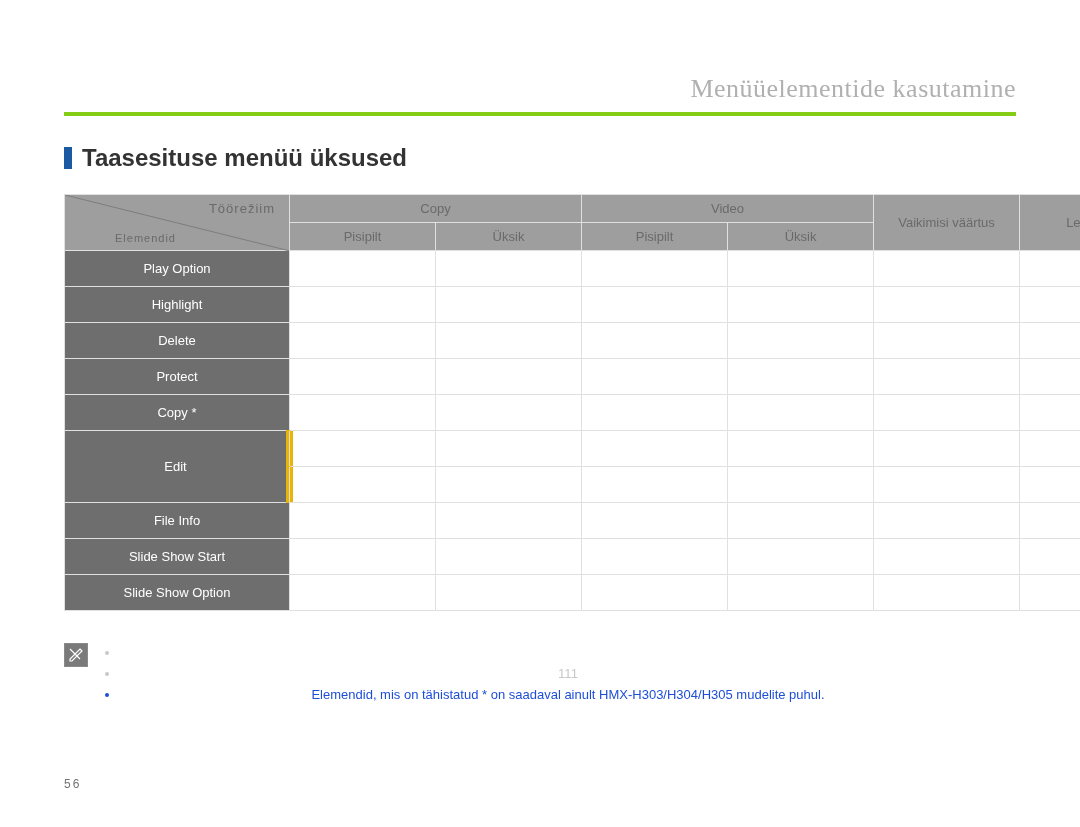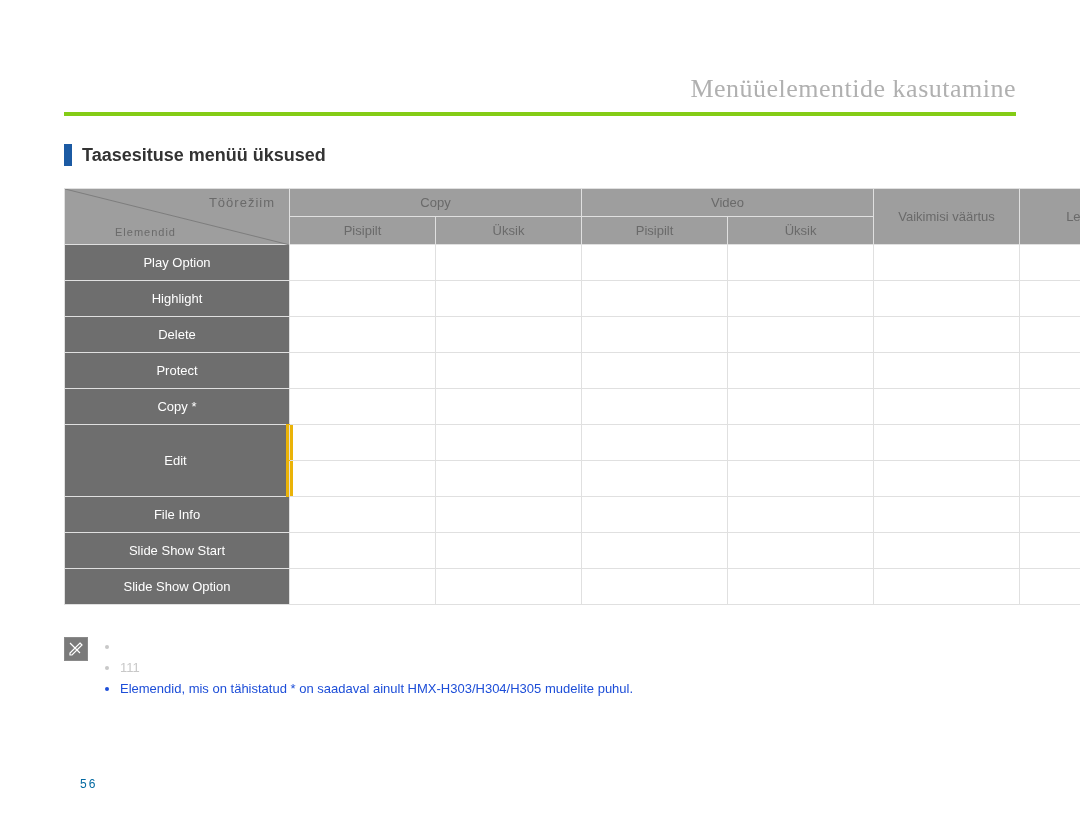--- a/index.html
+++ b/index.html
@@ -1,44 +1,44 @@
 <!DOCTYPE html>
 <html><head>
 <meta charset="utf-8">
 <style>
   * { box-sizing: border-box; margin: 0; padding: 0; }
   html, body { width: 1080px; height: 827px; font-family: Arial, Helvetica, sans-serif; background: #fff; color: #333; }
   .page { width: 1080px; height: 827px; position: relative; padding: 74px 64px 40px 64px; }
   .chapter-title { text-align: right; font-family: Georgia, 'Times New Roman', serif; font-size: 26px; color: #b0b0b0; letter-spacing: .5px; padding-bottom: 8px; border-bottom: 4px solid #84cc16; margin-bottom: 28px; }
   .section { display: flex; align-items: center; margin-bottom: 22px; }
   .accent-bar { width: 8px; height: 22px; background: #1b5aa3; margin-right: 10px; }
-  .section-title { font-weight: bold; font-size: 18px; color: #333; }
+  .section-title { font-weight: bold; font-size: 24px; color: #333; }
   table { width: 100%; border-collapse: collapse; table-layout: fixed; }
   col.c-lbl  { width: 225px; }
   col.c-lbl2 { width: 0px; }
   col.c-v    { width: 146px; }
   th, td { border: 1px solid #e0e0e0; }
   th { background: #9e9e9e; color: #6a6a6a; font-weight: normal; height: 28px; font-size: 13px; }
   th.sub { height: 28px; }
   .diag-cell { position: relative; background: #9e9e9e; color: #6a6a6a; height: 56px; padding: 12px; }
   .diag-cell .diag { position: absolute; left: 0; top: 0; right: 0; bottom: 0; }
   .diag-cell .diag line { stroke: #7d7d7d; stroke-width: 1; }
   .diag-cell .top-lbl { position: absolute; top: 6px; right: 14px; font-size: 13px; letter-spacing: 1px; }
   .diag-cell .bot-lbl { position: absolute; bottom: 6px; left: 50px; font-size: 11px; letter-spacing: 1px; }
   td.rowhead { background: #6e6e6e; color: #fff; height: 25px; font-size: 13px; text-align: center; vertical-align: middle; padding: 0 8px; }
   td.rowhead.group { border-right: 7px solid #eab308; }
   td.val { background: #fff; height: 36px; }
-  .notes { margin-top: 32px; display: flex; align-items: flex-start; gap: 14px; }
+  .notes { margin-top: 32px; display: flex; align-items: flex-start; gap: 14px; text-align: center; }
   .note-icon { width: 24px; height: 24px; background: #7a7a7a; border: 1px solid #8a8a8a; display: flex; align-items: center; justify-content: center; }
   .note-icon svg { width: 16px; height: 16px; }
   .note-list { list-style: disc; padding-left: 18px; font-size: 13px; line-height: 1.6; flex: 1; }
   .note-dim { color: #c8c8c8; }
   .note-pagelink { color: #c8c8c8; }
   .note-blue { color: #1d4ed8; }
-  .page-num { position: absolute; left: 64px; bottom: 36px; font-size: 12px; color: #0369a1; letter-spacing: 2px; margin-left: 16px; }
+  .page-num { position: absolute; left: 64px; bottom: 36px; font-size: 12px; color: #737373; letter-spacing: 2px; }
 </style>
 </head>
 <body>
 
 <div class="page">
 
   <div class="chapter-title">Menüüelementide kasutamine</div>
 
   <div class="section">
     <div class="accent-bar"></div>

